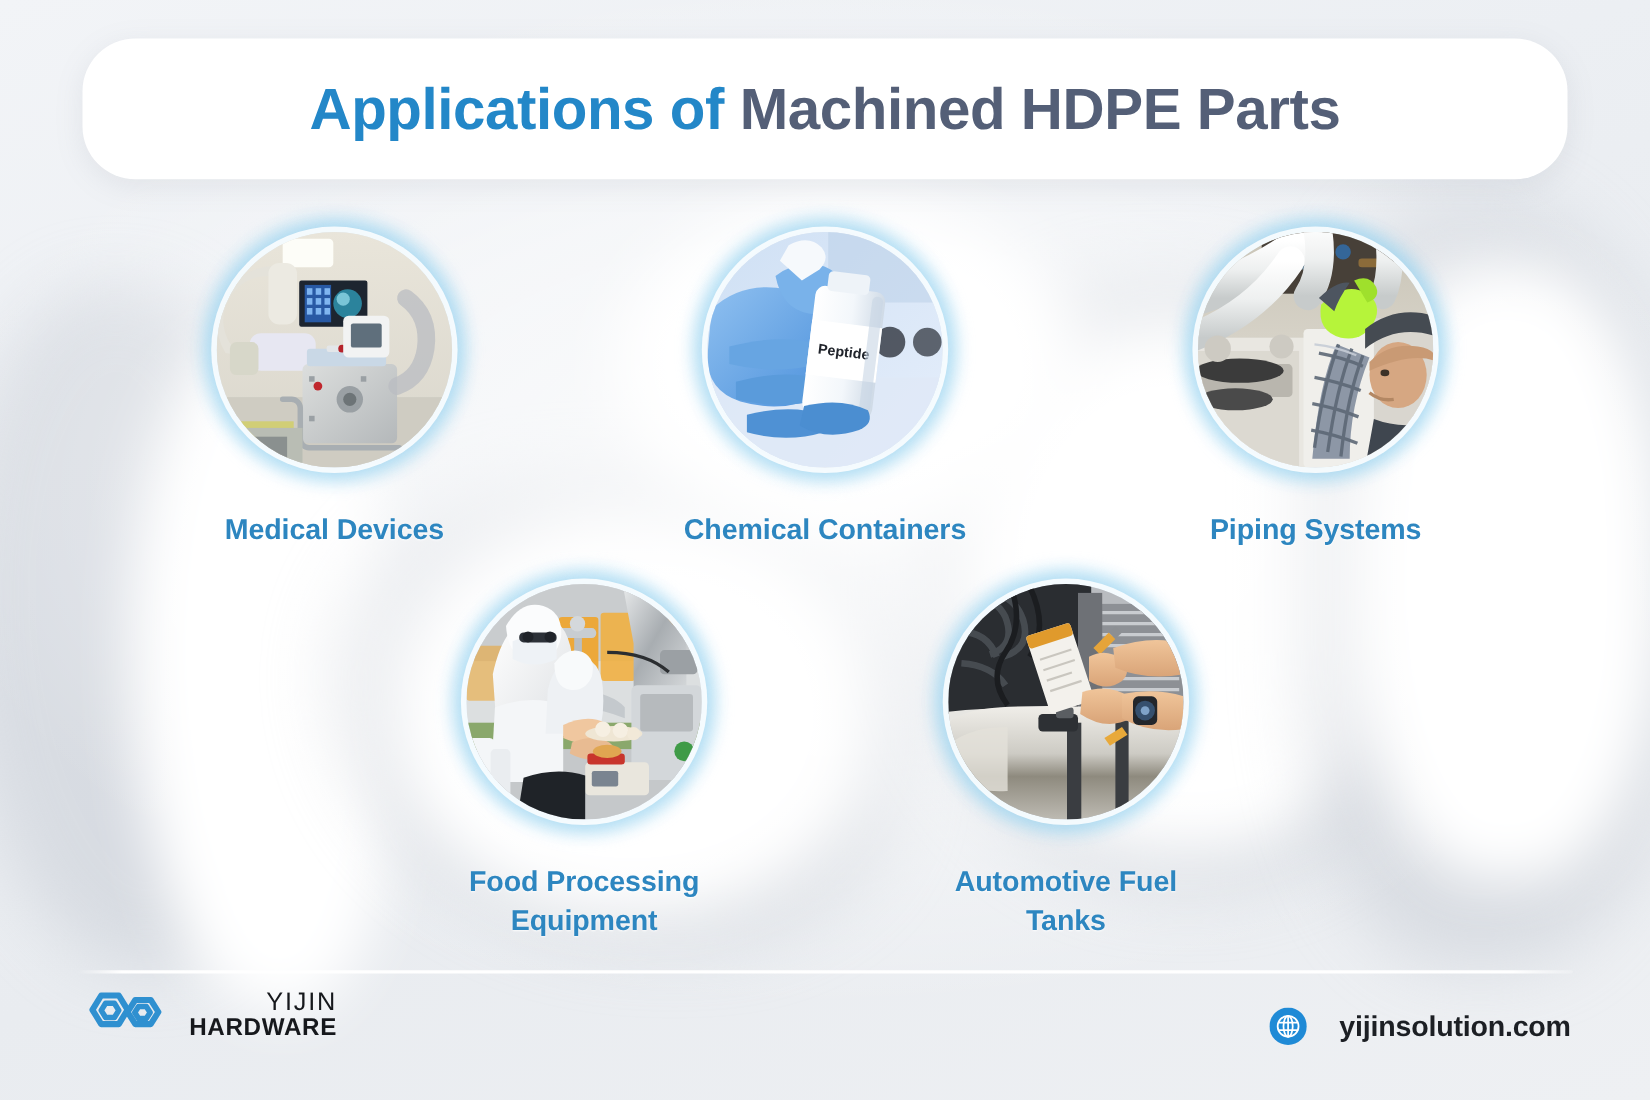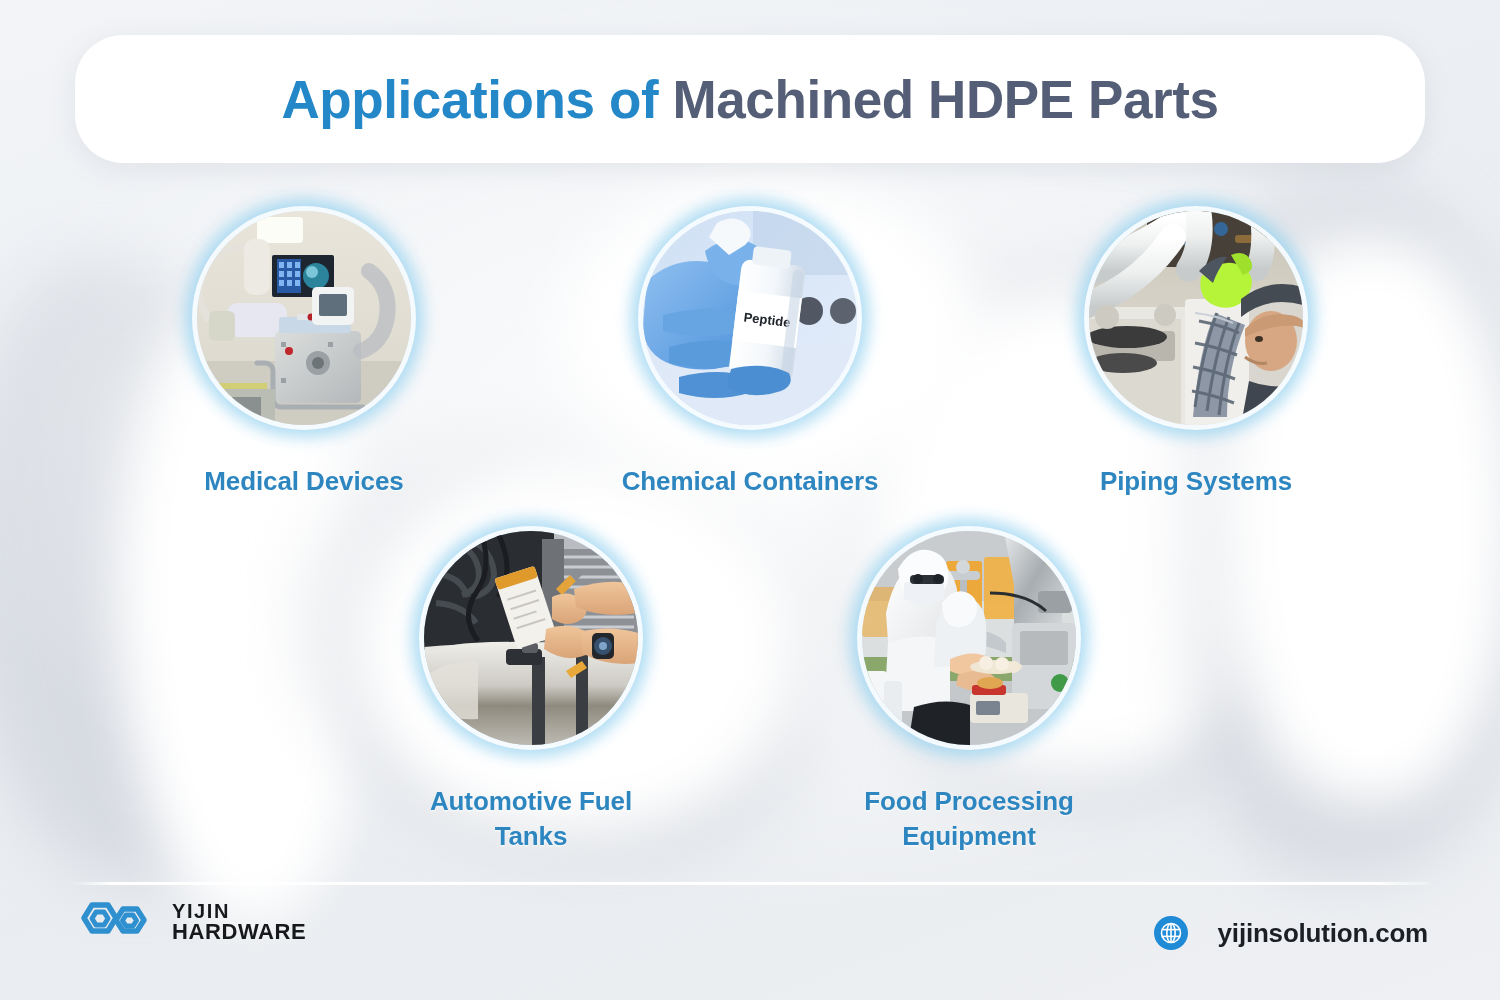--- a/index.html
+++ b/index.html
@@ -165,24 +165,25 @@
     align-items: center;
     gap: 14px;
   }
   .brand-mark { width: 86px; height: 48px; flex: none; }
   .brand-text {
     display: flex;
     flex-direction: column;
     line-height: 1.02;
   }
   .brand-top {
-    font-size: 20px;
-    font-weight: 700;
+    font-size: 23px;
+    font-weight: 400;
     letter-spacing: 1.6px;
     color: #16181c;
+    text-align: right;
   }
   .brand-bottom {
     font-size: 22px;
     font-weight: 700;
     letter-spacing: 0.6px;
     color: #16181c;
   }
 
   .site {
     position: absolute;
@@ -409,20 +410,93 @@
     </div>
   </div>
 
   <div class="row row-bottom">
 
     <div class="item">
       <div class="circle-wrap">
         <div class="circle">
           <svg class="scene" viewBox="0 0 214 214" preserveAspectRatio="xMidYMid slice">
             <defs>
+              <linearGradient id="steel" x1="0" y1="0" x2="1" y2="1">
+                <stop offset="0" stop-color="#e9ebec"></stop>
+                  <stop offset=".5" stop-color="#a8adb1"></stop>
+                  <stop offset="1" stop-color="#d6d9db"></stop>
+              </linearGradient>
+              <linearGradient id="suitG" x1="0" y1="0" x2="1" y2="1">
+                <stop offset="0" stop-color="#ffffff"></stop>
+                  <stop offset="1" stop-color="#dde0e3"></stop>
+              </linearGradient>
+            </defs>
+            <rect width="214" height="214" fill="#dcdfe0"></rect>
+            <rect x="0" y="0" width="214" height="70" fill="#c9ccce"></rect>
+
+            <rect x="84" y="30" width="36" height="60" rx="3" fill="#f0a42a" opacity=".9"></rect>
+            <rect x="122" y="26" width="32" height="62" rx="3" fill="#f2ae3a" opacity=".85"></rect>
+            <rect x="158" y="32" width="30" height="52" rx="3" fill="#eda026" opacity=".7"></rect>
+            <rect x="0" y="56" width="44" height="50" rx="3" fill="#eda32a" opacity=".55"></rect>
+
+            <rect x="0" y="126" width="214" height="26" fill="#6f9646" opacity=".75"></rect>
+            <rect x="0" y="150" width="214" height="64" fill="#c5c8ca"></rect>
+
+            <path d="M142 0 q44 18 58 54 l0 46 l-48 0 l0 -46 Z" fill="url(#steel)"></path>
+            <rect x="150" y="92" width="64" height="86" rx="5" fill="#d3d7da"></rect>
+            <rect x="158" y="100" width="48" height="34" rx="3" fill="#b6babd"></rect>
+            <circle cx="198" cy="152" r="9" fill="#3f9b47"></circle>
+            <rect x="176" y="60" width="34" height="22" rx="4" fill="#9ba0a4"></rect>
+
+            <rect x="98" y="44" width="7" height="86" fill="#b9bec2"></rect>
+            <rect x="84" y="40" width="34" height="9" rx="4" fill="#c8cdd1"></rect>
+            <circle cx="101" cy="36" r="7" fill="#d4d8db"></circle>
+            <path d="M104 96 q30 4 40 16 l0 10 q-24 -10 -40 -8 Z" fill="#c4c9cd"></path>
+            <path d="M128 62 q36 0 56 18" stroke="#2b2e31" stroke-width="3" fill="none"></path>
+
+            <path d="M24 82 q10 -48 38 -52 q28 -4 34 34 q6 38 -2 74 l-66 0 Z" fill="url(#suitG)"></path>
+            <path d="M36 38 q14 -24 34 -18 q18 6 16 28 q-4 22 -26 22 q-22 -2 -24 -32 Z" fill="#fbfcfd"></path>
+            <path d="M42 52 q22 -10 40 -2 l0 18 q-20 10 -40 0 Z" fill="#eef2f6"></path>
+            <rect x="48" y="44" width="34" height="9" rx="4" fill="#2c3138"></rect>
+            <circle cx="56" cy="48" r="5" fill="#1f2329"></circle>
+            <circle cx="76" cy="48" r="5" fill="#1f2329"></circle>
+            <path d="M26 112 q32 -12 62 -2 l0 70 l-66 0 Z" fill="#f4f6f8"></path>
+
+            <path d="M74 96 q8 -32 28 -30 q20 2 22 28 q2 26 -4 42 l-48 0 Z" fill="#eef1f4"></path>
+            <path d="M80 72 q12 -16 26 -10 q12 6 8 22 q-6 14 -20 12 q-14 -2 -14 -24 Z" fill="#f8fafb"></path>
+
+            <path d="M88 128 q22 -10 38 -2 q10 6 2 14 q-18 10 -40 0 Z" fill="#f0c79f"></path>
+            <path d="M96 144 q20 -8 34 0 q8 6 0 12 q-18 8 -36 -2 Z" fill="#e8bb92"></path>
+
+            <ellipse cx="134" cy="136" rx="26" ry="7" fill="#efe6d4"></ellipse>
+            <circle cx="124" cy="132" r="7" fill="#f6efe2"></circle>
+            <circle cx="140" cy="133" r="7" fill="#f6efe2"></circle>
+            <circle cx="152" cy="136" r="6" fill="#f2e9d8"></circle>
+
+            <rect x="108" y="162" width="58" height="30" rx="4" fill="#e9e6dd"></rect>
+            <rect x="114" y="170" width="24" height="14" rx="2" fill="#7a8490"></rect>
+            <rect x="110" y="154" width="34" height="10" rx="3" fill="#c8352c"></rect>
+            <ellipse cx="128" cy="152" r="8" rx="13" ry="6" fill="#e0a651"></ellipse>
+
+            <path d="M52 176 q30 -10 56 -2 l0 40 l-62 0 Z" fill="#1f2328"></path>
+
+            <rect x="0" y="140" width="26" height="62" rx="5" fill="#f4f6f8"></rect>
+            <rect x="22" y="150" width="18" height="52" rx="4" fill="#eaedf0"></rect>
+          </svg>
+        </div>
+      </div>
+      <div class="label">Food Processing
+Equipment</div>
+    </div>
+
+    <div class="item">
+      <div class="circle-wrap">
+        <div class="circle">
+          <svg class="scene" viewBox="0 0 214 214" preserveAspectRatio="xMidYMid slice">
+            <defs>
               <linearGradient id="tankG" x1="0" y1="0" x2="0" y2="1">
                 <stop offset="0" stop-color="#f0eee9"></stop>
                   <stop offset=".42" stop-color="#cdcbc4"></stop>
                 <stop offset=".62" stop-color="#8e8a7e"></stop>
                   <stop offset="1" stop-color="#bdbab2"></stop>
               </linearGradient>
               <linearGradient id="skin" x1="0" y1="0" x2="0" y2="1">
                 <stop offset="0" stop-color="#f0c59a"></stop>
                   <stop offset="1" stop-color="#d9a478"></stop>
               </linearGradient>
@@ -486,93 +560,20 @@
             <rect x="168" y="102" width="22" height="26" rx="5" fill="#23262b"></rect>
             <circle cx="179" cy="115" r="9" fill="#36506e"></circle>
             <circle cx="179" cy="115" r="4" fill="#7fa3c9"></circle>
 
             <path d="M142 140 l16 -10 l5 7 l-16 10 Z" fill="#e8a93a"></path>
           </svg>
         </div>
       </div>
       <div class="label">Automotive Fuel
 Tanks</div>
-    </div>
-
-    <div class="item">
-      <div class="circle-wrap">
-        <div class="circle">
-          <svg class="scene" viewBox="0 0 214 214" preserveAspectRatio="xMidYMid slice">
-            <defs>
-              <linearGradient id="steel" x1="0" y1="0" x2="1" y2="1">
-                <stop offset="0" stop-color="#e9ebec"></stop>
-                  <stop offset=".5" stop-color="#a8adb1"></stop>
-                  <stop offset="1" stop-color="#d6d9db"></stop>
-              </linearGradient>
-              <linearGradient id="suitG" x1="0" y1="0" x2="1" y2="1">
-                <stop offset="0" stop-color="#ffffff"></stop>
-                  <stop offset="1" stop-color="#dde0e3"></stop>
-              </linearGradient>
-            </defs>
-            <rect width="214" height="214" fill="#dcdfe0"></rect>
-            <rect x="0" y="0" width="214" height="70" fill="#c9ccce"></rect>
-
-            <rect x="84" y="30" width="36" height="60" rx="3" fill="#f0a42a" opacity=".9"></rect>
-            <rect x="122" y="26" width="32" height="62" rx="3" fill="#f2ae3a" opacity=".85"></rect>
-            <rect x="158" y="32" width="30" height="52" rx="3" fill="#eda026" opacity=".7"></rect>
-            <rect x="0" y="56" width="44" height="50" rx="3" fill="#eda32a" opacity=".55"></rect>
-
-            <rect x="0" y="126" width="214" height="26" fill="#6f9646" opacity=".75"></rect>
-            <rect x="0" y="150" width="214" height="64" fill="#c5c8ca"></rect>
-
-            <path d="M142 0 q44 18 58 54 l0 46 l-48 0 l0 -46 Z" fill="url(#steel)"></path>
-            <rect x="150" y="92" width="64" height="86" rx="5" fill="#d3d7da"></rect>
-            <rect x="158" y="100" width="48" height="34" rx="3" fill="#b6babd"></rect>
-            <circle cx="198" cy="152" r="9" fill="#3f9b47"></circle>
-            <rect x="176" y="60" width="34" height="22" rx="4" fill="#9ba0a4"></rect>
-
-            <rect x="98" y="44" width="7" height="86" fill="#b9bec2"></rect>
-            <rect x="84" y="40" width="34" height="9" rx="4" fill="#c8cdd1"></rect>
-            <circle cx="101" cy="36" r="7" fill="#d4d8db"></circle>
-            <path d="M104 96 q30 4 40 16 l0 10 q-24 -10 -40 -8 Z" fill="#c4c9cd"></path>
-            <path d="M128 62 q36 0 56 18" stroke="#2b2e31" stroke-width="3" fill="none"></path>
-
-            <path d="M24 82 q10 -48 38 -52 q28 -4 34 34 q6 38 -2 74 l-66 0 Z" fill="url(#suitG)"></path>
-            <path d="M36 38 q14 -24 34 -18 q18 6 16 28 q-4 22 -26 22 q-22 -2 -24 -32 Z" fill="#fbfcfd"></path>
-            <path d="M42 52 q22 -10 40 -2 l0 18 q-20 10 -40 0 Z" fill="#eef2f6"></path>
-            <rect x="48" y="44" width="34" height="9" rx="4" fill="#2c3138"></rect>
-            <circle cx="56" cy="48" r="5" fill="#1f2329"></circle>
-            <circle cx="76" cy="48" r="5" fill="#1f2329"></circle>
-            <path d="M26 112 q32 -12 62 -2 l0 70 l-66 0 Z" fill="#f4f6f8"></path>
-
-            <path d="M74 96 q8 -32 28 -30 q20 2 22 28 q2 26 -4 42 l-48 0 Z" fill="#eef1f4"></path>
-            <path d="M80 72 q12 -16 26 -10 q12 6 8 22 q-6 14 -20 12 q-14 -2 -14 -24 Z" fill="#f8fafb"></path>
-
-            <path d="M88 128 q22 -10 38 -2 q10 6 2 14 q-18 10 -40 0 Z" fill="#f0c79f"></path>
-            <path d="M96 144 q20 -8 34 0 q8 6 0 12 q-18 8 -36 -2 Z" fill="#e8bb92"></path>
-
-            <ellipse cx="134" cy="136" rx="26" ry="7" fill="#efe6d4"></ellipse>
-            <circle cx="124" cy="132" r="7" fill="#f6efe2"></circle>
-            <circle cx="140" cy="133" r="7" fill="#f6efe2"></circle>
-            <circle cx="152" cy="136" r="6" fill="#f2e9d8"></circle>
-
-            <rect x="108" y="162" width="58" height="30" rx="4" fill="#e9e6dd"></rect>
-            <rect x="114" y="170" width="24" height="14" rx="2" fill="#7a8490"></rect>
-            <rect x="110" y="154" width="34" height="10" rx="3" fill="#c8352c"></rect>
-            <ellipse cx="128" cy="152" r="8" rx="13" ry="6" fill="#e0a651"></ellipse>
-
-            <path d="M52 176 q30 -10 56 -2 l0 40 l-62 0 Z" fill="#1f2328"></path>
-
-            <rect x="0" y="140" width="26" height="62" rx="5" fill="#f4f6f8"></rect>
-            <rect x="22" y="150" width="18" height="52" rx="4" fill="#eaedf0"></rect>
-          </svg>
-        </div>
-      </div>
-      <div class="label">Food Processing
-Equipment</div>
     </div>
   </div>
 
   <div class="divider"></div>
 
   <div class="brand">
     <svg class="brand-mark" viewBox="0 0 86 48">
       <g fill="none" stroke="#2f90d0" stroke-width="5.5" stroke-linejoin="round">
         <path d="M20 7 L36 7 L44 20 L36 33 L20 33 L12 20 Z"></path>
         <path d="M51 11 L65 11 L72 22 L65 33 L51 33 L44 22 Z"></path>

